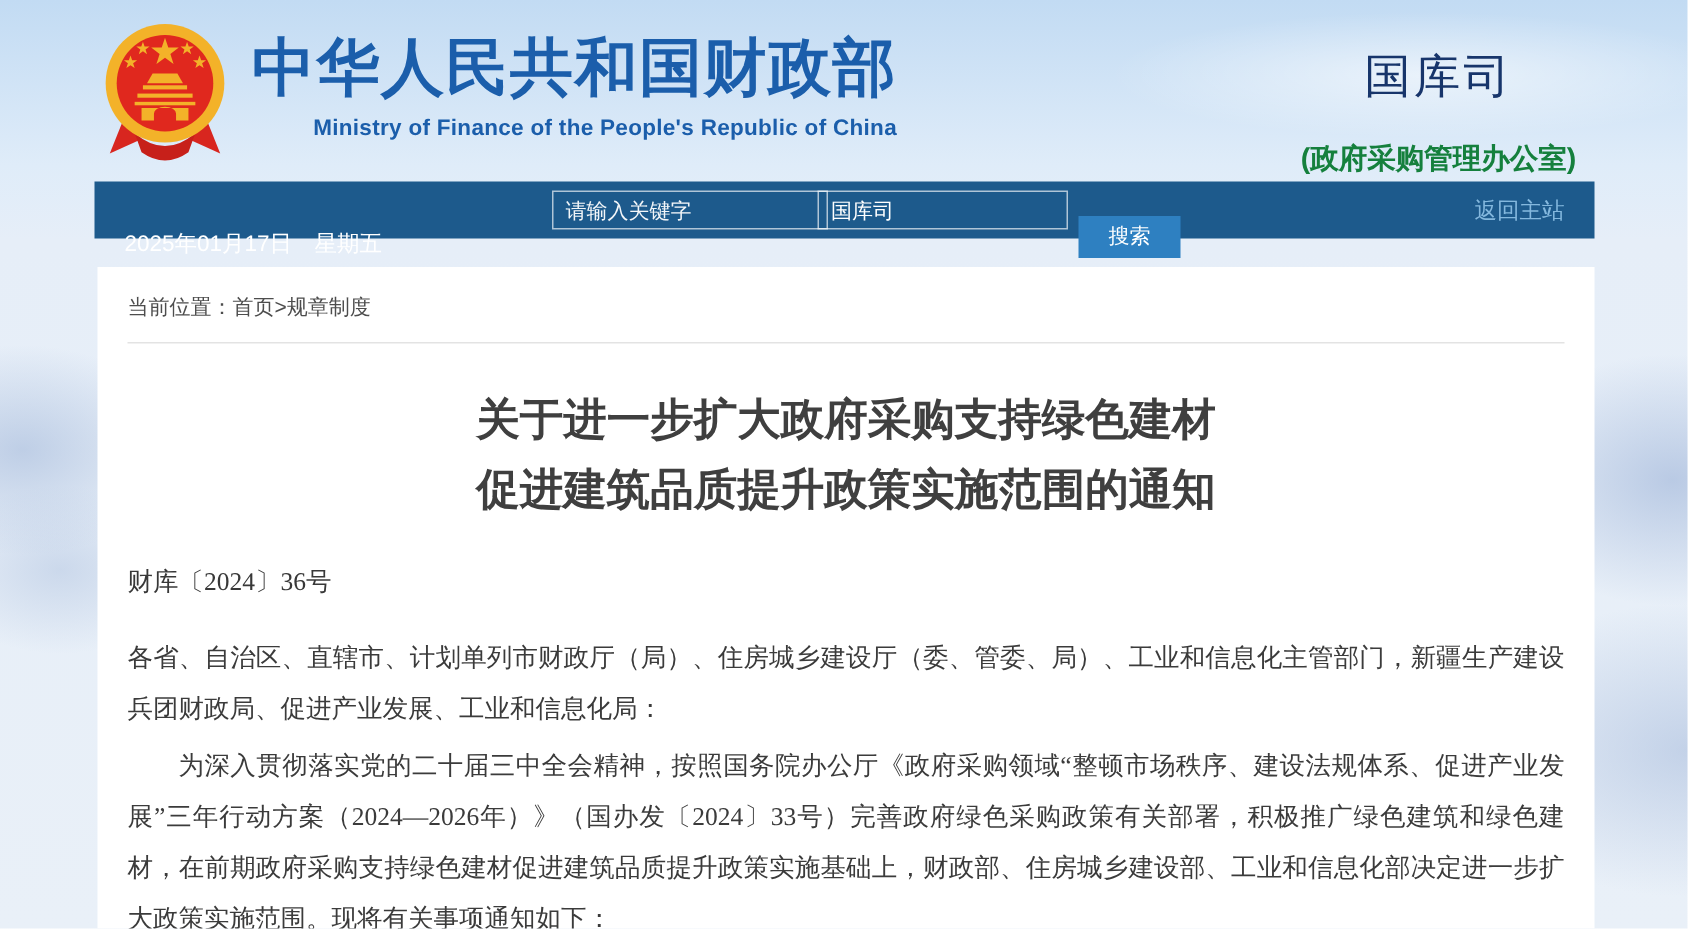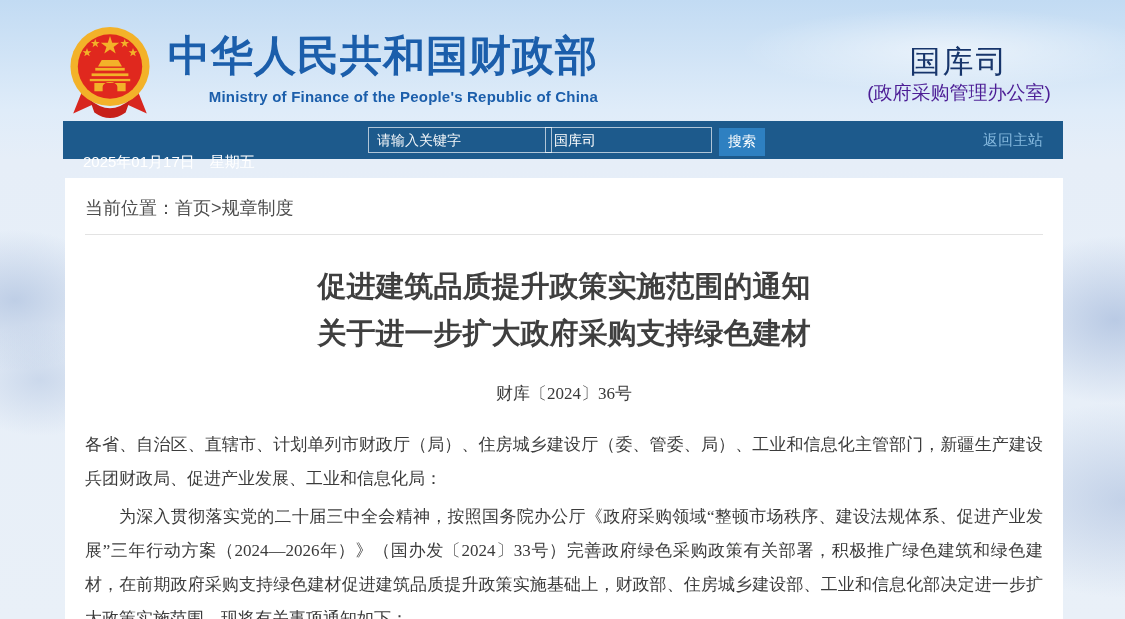--- a/index.html
+++ b/index.html
@@ -10,63 +10,63 @@
       radial-gradient(150px 100px at 15px 300px, rgba(150,174,212,.50), transparent 70%),
       radial-gradient(120px 80px at 40px 380px, rgba(150,174,212,.35), transparent 70%),
       radial-gradient(170px 120px at 1115px 320px, rgba(148,172,212,.55), transparent 70%),
       radial-gradient(220px 140px at 1125px 500px, rgba(158,180,216,.50), transparent 70%),
       radial-gradient(300px 60px at 950px 50px, rgba(255,255,255,.55), transparent 70%),
       linear-gradient(180deg, #c2dbf3 0%, #dfecf9 110px, #e6eef8 160px, #e9f0f8 100%);
     position:relative;
   }
 
   
-  .header { position:absolute; left:0; top:12px; width:1125px; height:118px; }
+  .header { position:absolute; left:0; top:1px; width:1125px; height:118px; }
   .emblem { position:absolute; left:64px; top:12px; width:92px; height:96px; }
   .brand { position:absolute; left:168px; top:22px; }
   .brand-title { font-size:42px; font-weight:bold; color:#1b5eab; letter-spacing:1px; line-height:44px; }
   .brand-sub { font-size:15px; font-weight:bold; color:#1b5eab; margin-top:10px; letter-spacing:.2px;text-align:right; }
   .dept { position:absolute; right:58px; top:32px; width:216px; text-align:center; }
   .dept-title { font-size:31px; color:#17356b; letter-spacing:2px; line-height:36px; }
-  .dept-sub { font-size:19px; color:#4c1d95; margin-top:0; white-space:nowrap; }
+  .dept-sub { font-size:19px; color:#15803d; margin-top:24px; white-space:nowrap;font-weight:bold; }
 
   
   .navbar { position:absolute; left:63px; top:121px; width:1000px; height:38px;
             background:#1d5a8c; display:flex; align-items:center; }
   .nav-date { color:#ffffff; font-size:15px; margin-left:20px; white-space:pre;margin-top:44px; }
   .nav-search-input {
     position:absolute; left:305px; top:6px; width:184px; height:26px;
     background:transparent; border:1px solid rgba(255,255,255,.65);
     color:#fff; font-size:14px; padding:0 8px; outline:none;
     font-family:"Liberation Sans", sans-serif;
   }
   .nav-search-input::placeholder { color:#ffffff; opacity:.95; }
   .nav-select {
     position:absolute; left:482px; top:6px; width:167px; height:26px;
     border:1px solid rgba(255,255,255,.65); color:#fff; font-size:14px;
     line-height:24px; padding:0 8px; cursor:pointer;
   }
   .nav-search-btn {
-    position:absolute; left:656px; top:7px; width:46px; height:28px;
+    position:absolute; left:656px; top:23px; width:68px; height:28px;
     background:#2e80c1; color:#fff; font-size:14px; border:none; cursor:pointer;
     font-family:"Liberation Sans", sans-serif;
   }
   .nav-home { position:absolute; right:20px; top:10px; color:#84b8de; font-size:15px;
               text-decoration:none; cursor:pointer; }
 
   
   .panel { position:absolute; left:65px; top:178px; width:998px; height:441px;
            background:#ffffff; padding:0 20px; }
-  .breadcrumb { padding-top:18px; font-size:18px; color:#4d4d4d; }
+  .breadcrumb { padding-top:18px; font-size:14px; color:#4d4d4d; }
   .breadcrumb a { color:#4d4d4d; text-decoration:none; cursor:pointer; }
   .bc-divider { border:none; border-top:1px solid #e3e3e3; margin-top:14px; }
 
   .article-title { margin-top:28px; text-align:center; font-size:29px; font-weight:bold;
                    color:#3f3f3f; line-height:47px; }
-  .doc-number { margin-top:25px; text-align:center; font-size:17px; color:#383838;
+  .doc-number { margin-top:25px; text-align:left; font-size:17px; color:#383838;
                 font-family:"Liberation Serif", serif; }
   .article-body { margin-top:23px; font-family:"Liberation Serif", serif; }
   .article-body p { font-size:17px; color:#3b3b3b; line-height:34px; text-align:justify; }
   .article-body p.indent { text-indent:2em; margin-top:4px; }
 </style>
 </head>
 <body>
 
 <div class="header">
   <span class="emblem">
@@ -108,22 +108,22 @@
   <a class="nav-home">返回主站</a>
 </div>
 
 <div class="panel">
   <div class="breadcrumb">
     <span>当前位置：</span><a>首页</a><span>&gt;</span><a>规章制度</a>
   </div>
   <hr class="bc-divider">
 
   <div class="article-title">
+    <div>关于进一步扩大政府采购支持绿色建材</div>
     <div>促进建筑品质提升政策实施范围的通知</div>
-    <div>关于进一步扩大政府采购支持绿色建材</div>
   </div>
 
   <div class="doc-number">财库〔2024〕36号</div>
 
   <div class="article-body">
     <p>各省、自治区、直辖市、计划单列市财政厅（局）、住房城乡建设厅（委、管委、局）、工业和信息化主管部门，新疆生产建设兵团财政局、促进产业发展、工业和信息化局：</p>
     <p class="indent">为深入贯彻落实党的二十届三中全会精神，按照国务院办公厅《政府采购领域“整顿市场秩序、建设法规体系、促进产业发展”三年行动方案（2024—2026年）》（国办发〔2024〕33号）完善政府绿色采购政策有关部署，积极推广绿色建筑和绿色建材，在前期政府采购支持绿色建材促进建筑品质提升政策实施基础上，财政部、住房城乡建设部、工业和信息化部决定进一步扩大政策实施范围。现将有关事项通知如下：</p>
   </div>
 </div>
 

